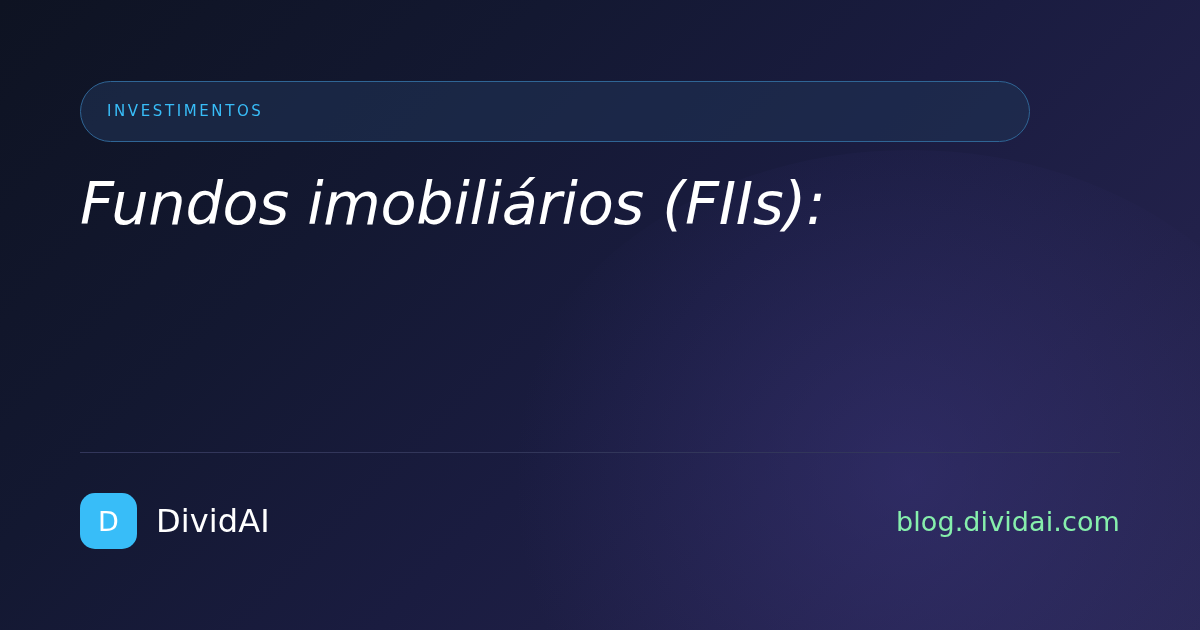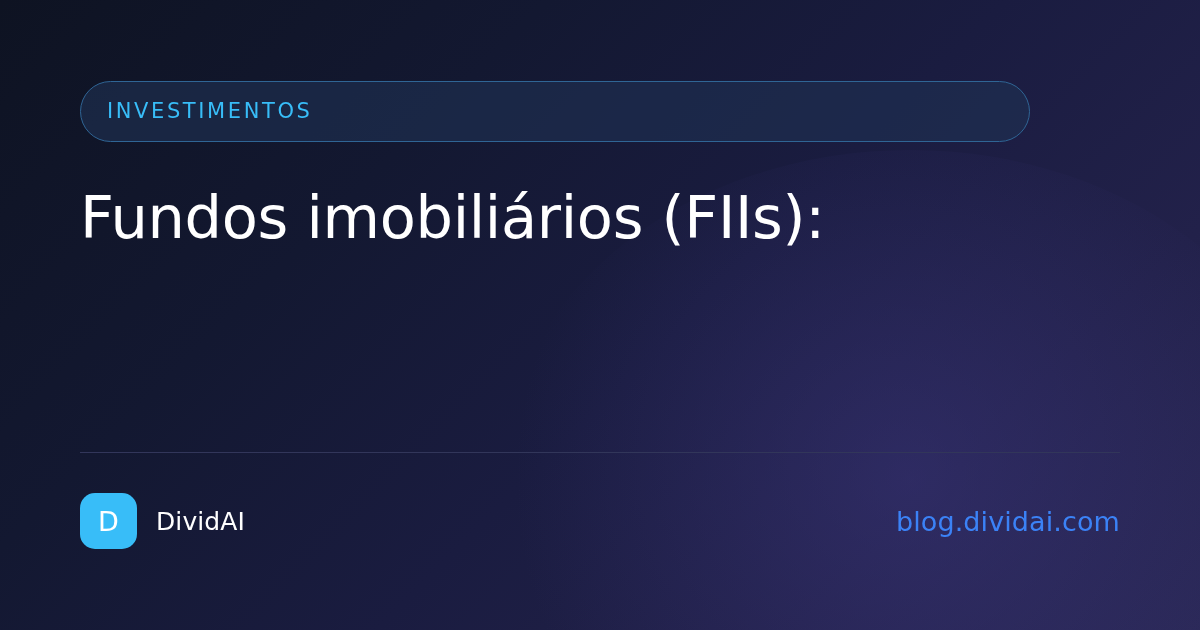--- a/index.html
+++ b/index.html
@@ -57,36 +57,37 @@
     height: 61px;
     width: 950px;
     padding: 0 26px;
     border: 1px solid #2f6595;
     border-radius: 999px;
     background: rgba(31,48,82,0.62);
   }
 
   .badge-label {
     color: #38bdf8;
-    font-size: 21px;
+    font-size: 15px;
     letter-spacing: 2.6px;
     font-weight: 400;
     line-height: 1;
     white-space: nowrap;
   }
 
   
   .title {
-    margin-top: 34px;
+    margin-top: 20px;
     width: 900px;
     color: #ffffff;
     font-size: 59px;
     line-height: 1.41;
     font-weight: 400;
     letter-spacing: -0.3px;
+    font-style: italic;
   }
 
   .title-line { display: block; white-space: nowrap; }
 
   
   .divider {
     position: absolute;
     left: 80px;
     top: 452px;
     width: 1040px;
@@ -121,27 +122,27 @@
     align-items: center;
     justify-content: center;
     color: #ffffff;
     font-size: 27px;
     font-weight: 400;
     line-height: 1;
   }
 
   .brand-name {
     color: #ffffff;
-    font-size: 25px;
+    font-size: 32px;
     font-weight: 400;
     letter-spacing: 0.1px;
   }
 
   .site-url {
-    color: #3b82f6;
+    color: #86efac;
     font-size: 27px;
     font-weight: 400;
     letter-spacing: 0.1px;
   }
 </style>
 </head>
 <body>
 
 <div class="og-card">
   <div class="bg-layer"></div>

